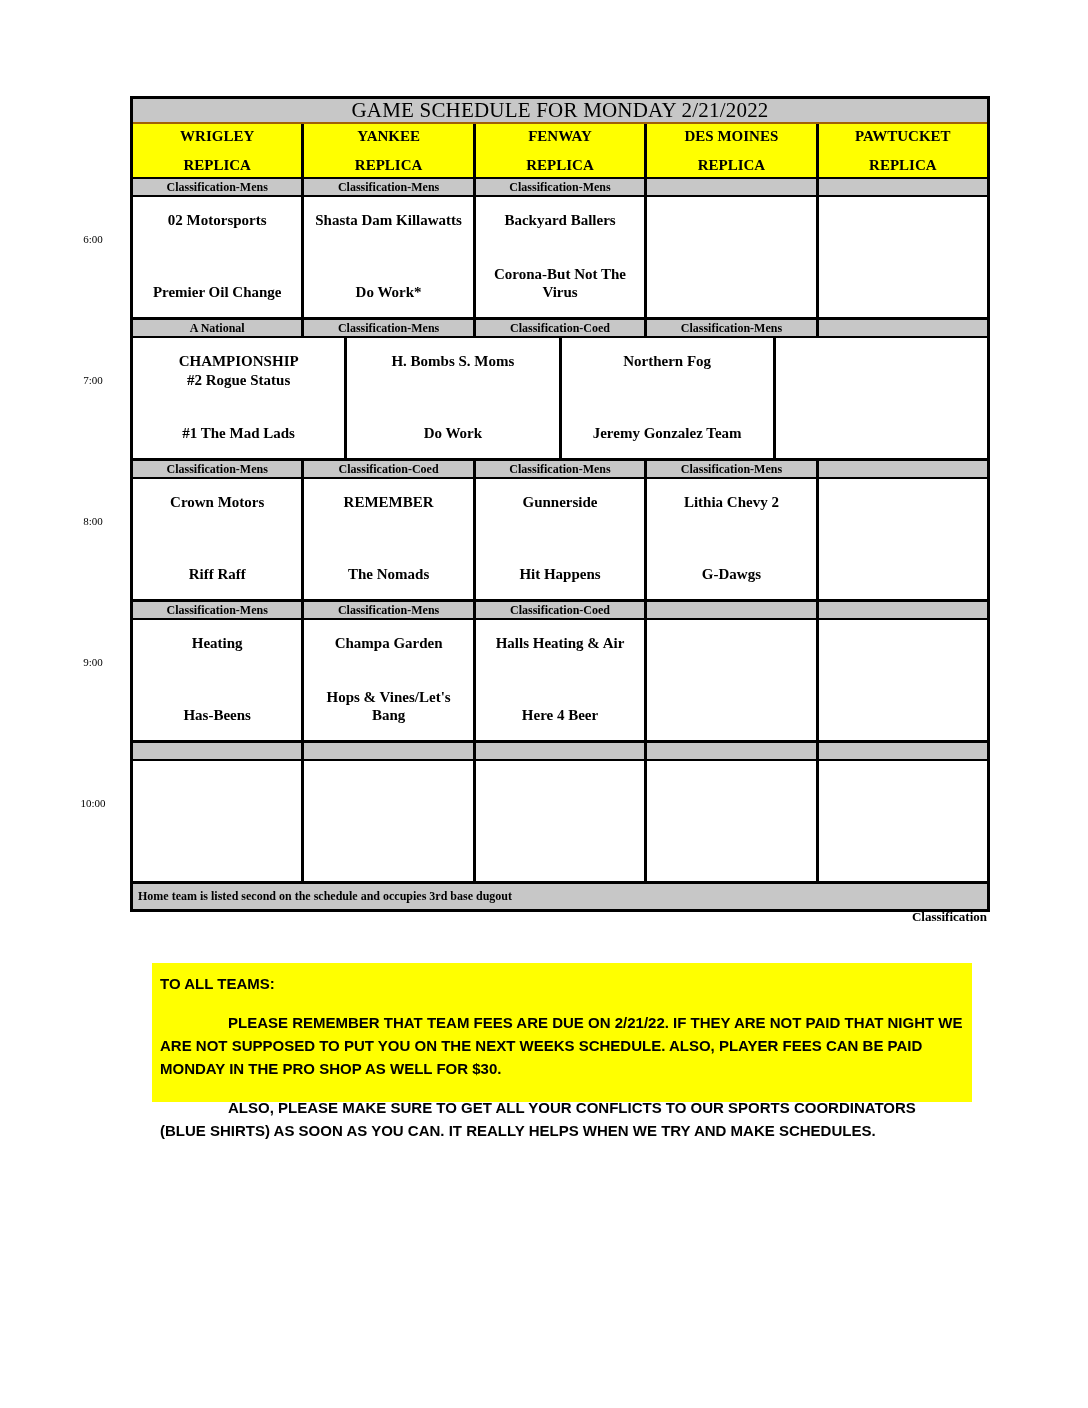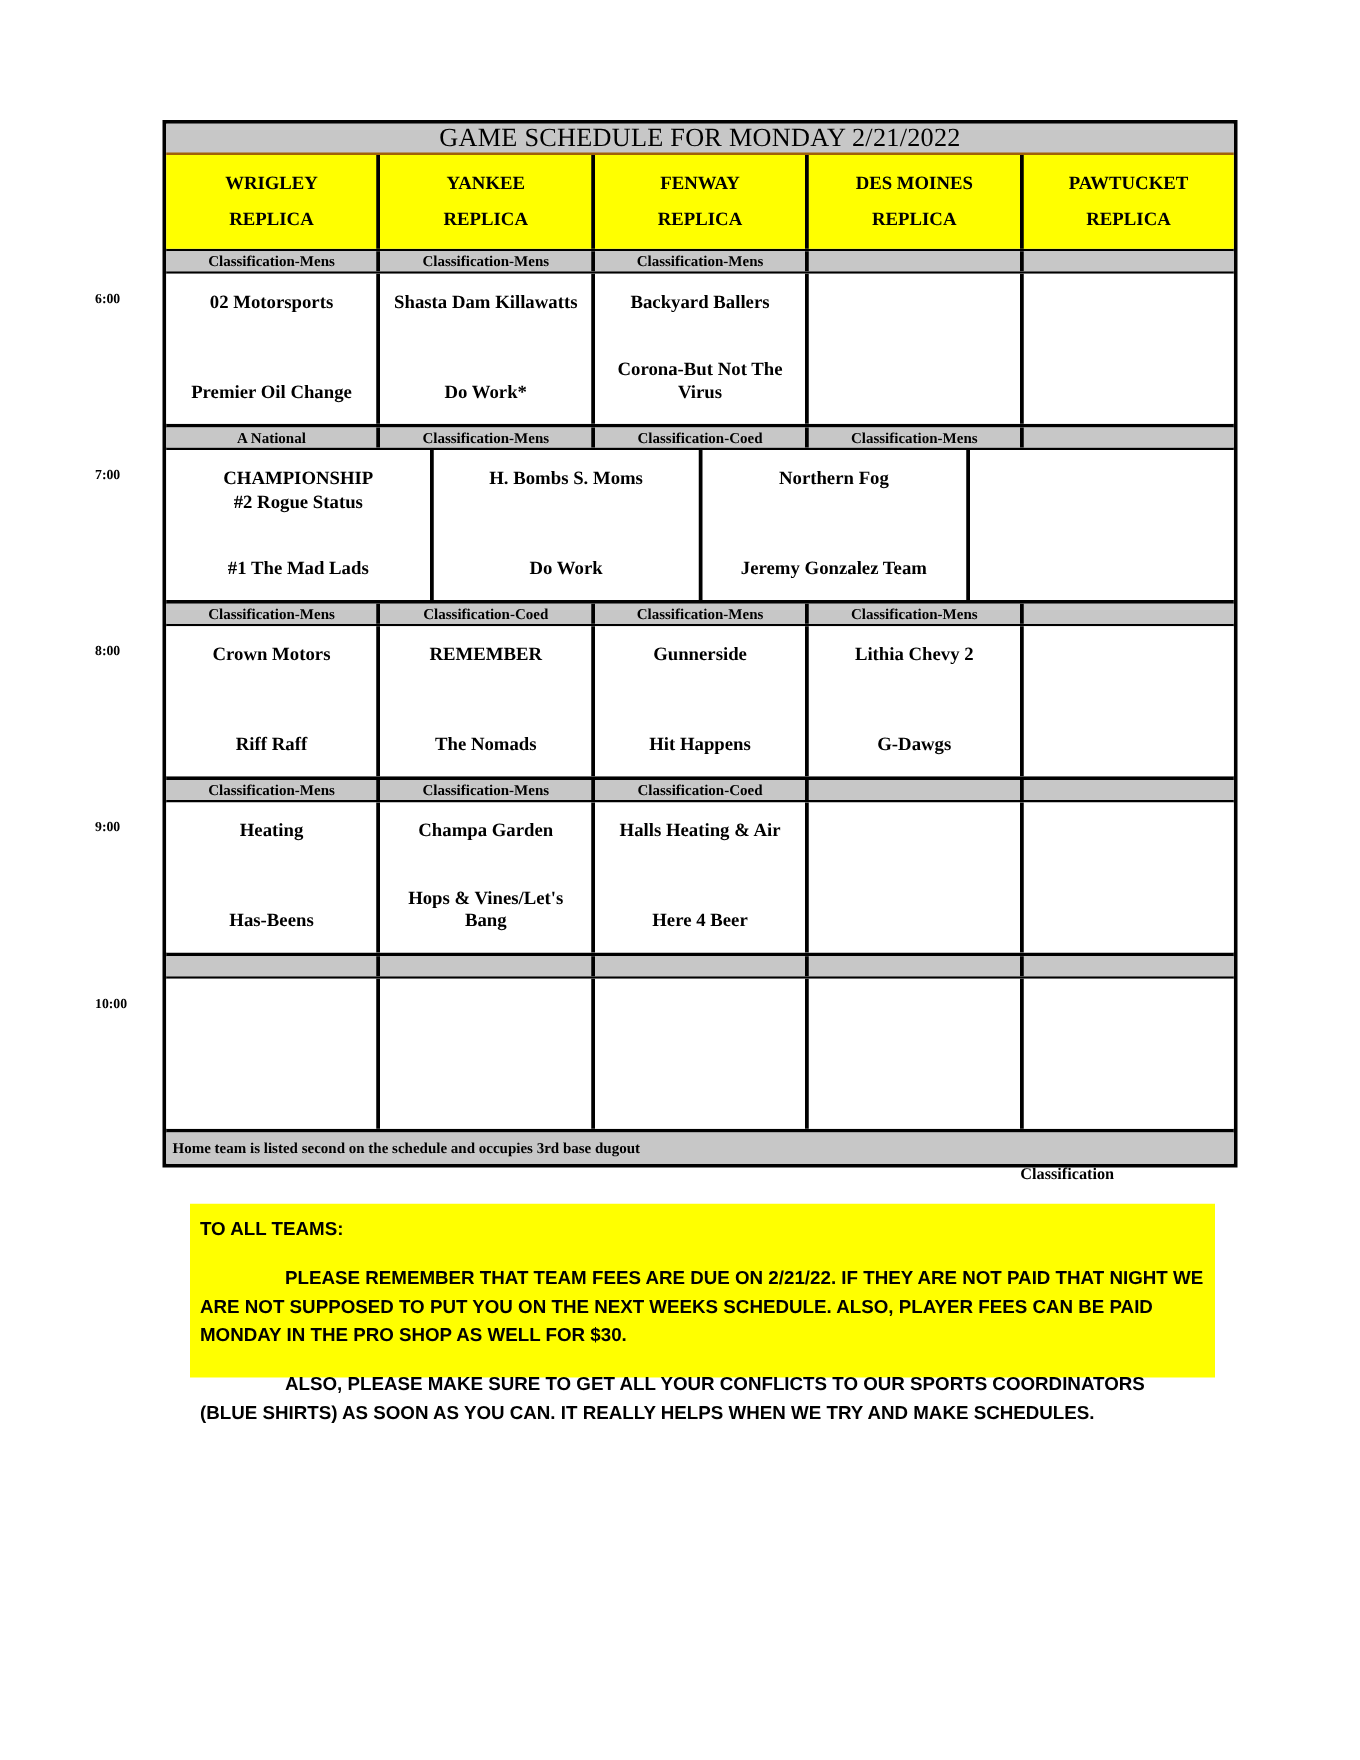--- a/index.html
+++ b/index.html
@@ -30,21 +30,21 @@
     height: 23px;
     background: #c7c7c7;
     border-bottom: 2px solid #a16207;
     display: flex;
     align-items: center;
     justify-content: center;
     font-weight: normal;
     font-size: 21px;
     letter-spacing: 0.2px;
   }
-  .header-row { height: 77px; border-bottom: 2px solid #000; }
+  .header-row { height: 55px; border-bottom: 2px solid #000; }
   .header-cell {
     background: #ffff00;
     display: flex;
     flex-direction: column;
     align-items: center;
     justify-content: center;
     gap: 12px;
     font-weight: bold;
     font-size: 15px;
     text-align: center;
@@ -79,31 +79,31 @@
     display: flex;
     align-items: center;
     font-weight: bold;
     font-size: 12px;
   }
   .footer-left { padding-left: 5px; }
   .footer-right {
     position: absolute;
     right: 0;
     width: 20%;
-    text-align: left;
+    text-align: right;
     font-size: 13px;
     margin-top: 40px;
   }
   
   .time-label {
     position: absolute;
-    left: 76px;
+    left: 60px;
     width: 66px;
-    text-align: left;
-    font-weight: bold;
+    text-align: center;
+    font-weight: normal;
     font-size: 11px;
     line-height: 12px;
   }
   
   .notice {
     position: absolute;
     left: 152px;
     top: 963px;
     width: 820px;
     height: 139px;

